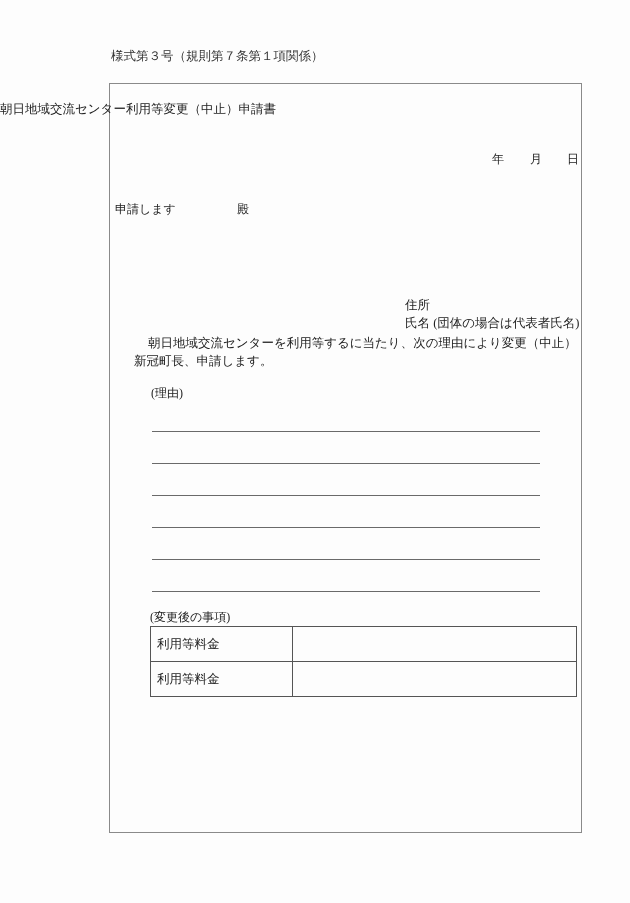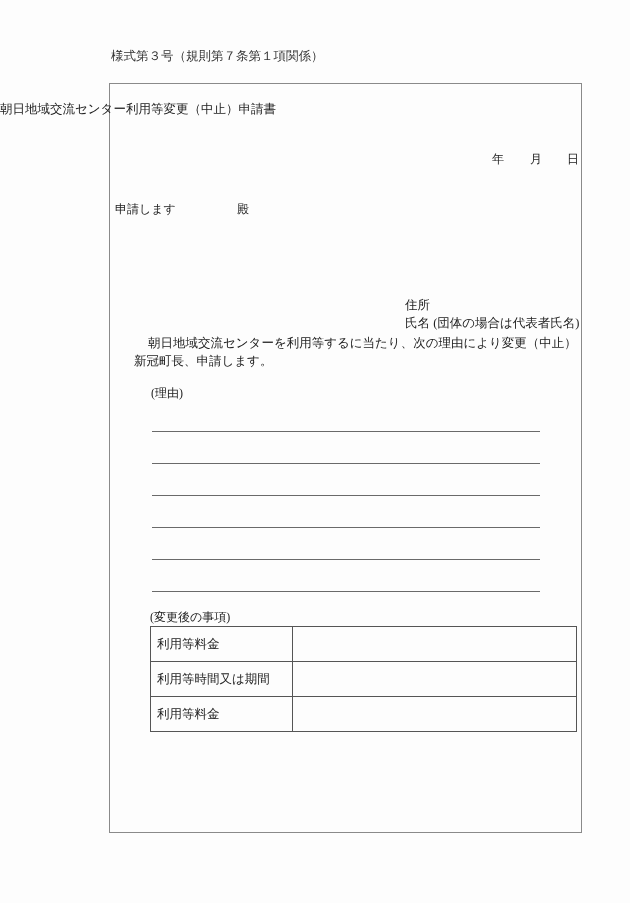--- a/index.html
+++ b/index.html
@@ -87,21 +87,17 @@
 
 <div class="abs changes-label">(変更後の事項)</div>
 
 <table class="changes">
   <tbody>
       <tr>
     <td class="label">利用等料金</td>
     <td></td>
   </tr>
   <tr>
-    <td class="label">利用等時間又は期間</td>
-    <td></td>
-  </tr>
-  <tr>
     <td class="label">利用等料金</td>
     <td></td>
   </tr>
 </tbody>
   </table>
 
 </body></html>

